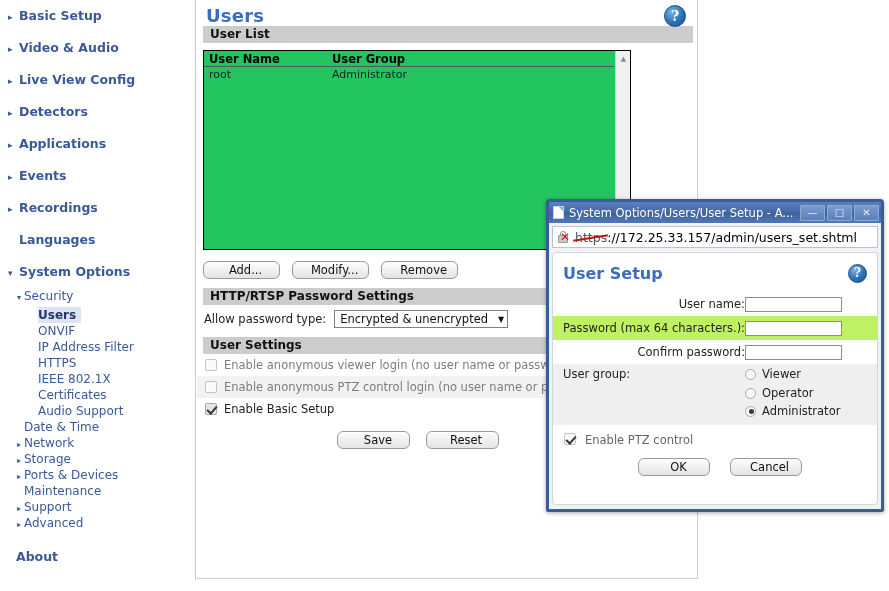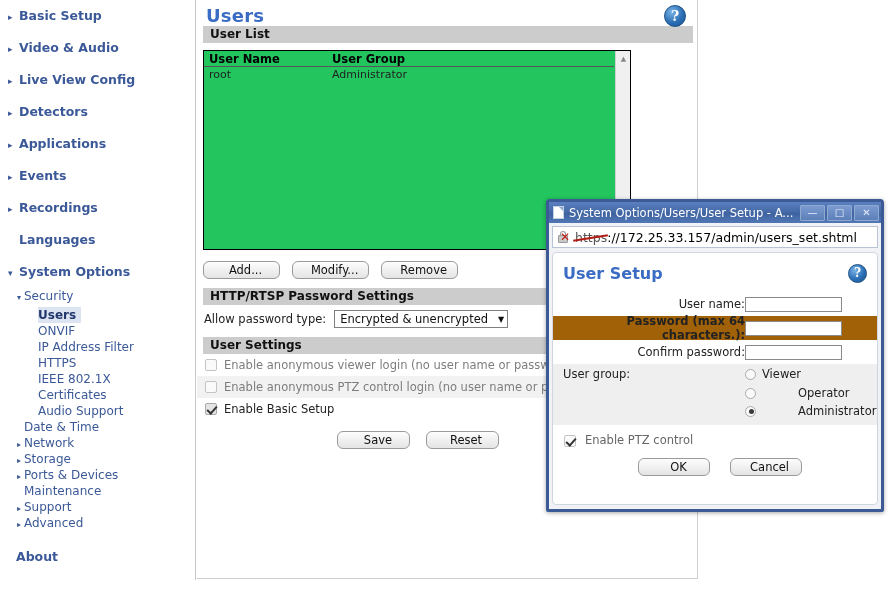--- a/index.html
+++ b/index.html
@@ -274,21 +274,21 @@
     text-align: center; line-height: 17px;
     font-family: "DejaVu Serif", serif;
     cursor: pointer;
   }
   .frow {
     display: flex; align-items: center;
     height: 24px;
     padding-left: 10px;
     font-size: 11.5px; color: #222; text-align: right;
   }
-  .frow.shade { background: #a16207; font-weight: bold; }
+  .frow.shade { background: #bef264; }
   .frow .flbl { width: 182px; }
   .finput {
     width: 97px; height: 15px;
     background: #ffffff;
     border: 1px solid #8a8a8a;
     cursor: text;
   }
   .grp {
     background: #efefef;
     padding: 0 0 5px 0;
@@ -296,34 +296,33 @@
   .grp-head {
     display: flex; font-size: 11.5px; color: #222;
     padding-left: 10px; height: 20px; align-items: center;
   }
   .grp-head .flbl { width: 182px; }
   .radio-line {
     display: flex; align-items: center;
     font-size: 11.5px; color: #222;
     height: 18px;
     padding-left: 192px;
-    gap: 36px;
   }
   .radio {
     width: 11px; height: 11px; border-radius: 50%;
     border: 1px solid #a8a8a8; background: #fbfbfb;
     margin-right: 6px; position: relative; flex: 0 0 auto;
   }
   .radio.on::after {
     content: ""; position: absolute;
     left: 2.5px; top: 2.5px; width: 5px; height: 5px;
     border-radius: 50%; background: #3a3a3a;
   }
   .ptz-row {
-    display: flex; align-items: flex-end;
+    display: flex; align-items: flex-start;
     padding: 8px 0 0 11px;
     font-size: 11.5px; color: #666;
   }
   .ptz-row .cbox { margin-right: 9px; }
   .dlg-btns { text-align: center; padding: 9px 0 0 10px; }
   .dlg-btns .btn { width: 72px; height: 18px; line-height: 16px; margin: 0 7px; }
 </style>
 </head>
 <body>
 

